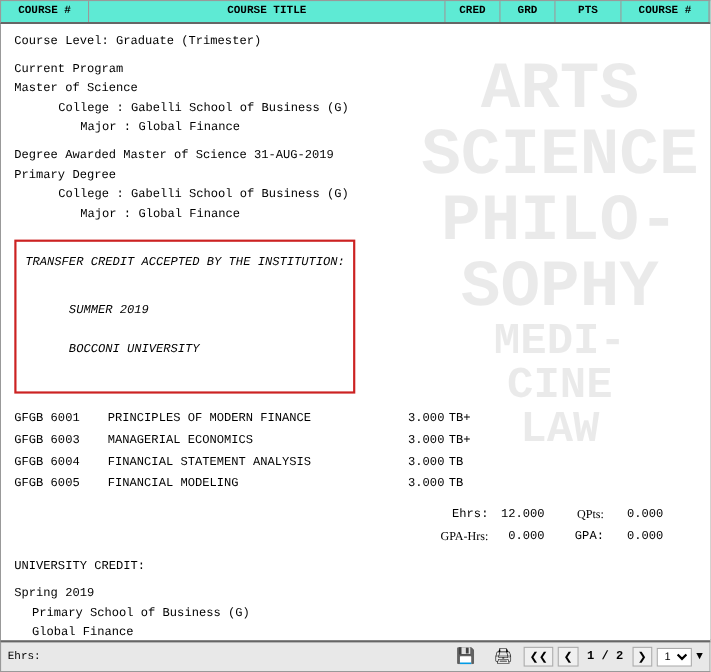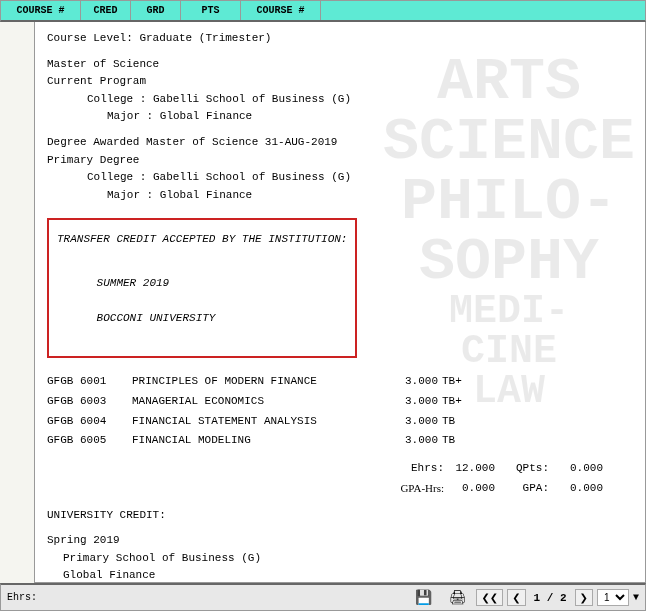--- a/index.html
+++ b/index.html
@@ -35,21 +35,20 @@
     .col-course2 { width: 80px; flex-shrink: 0; border-right: none; }
 
     .main-content {
       flex: 1;
       overflow-y: auto;
       background: white;
       border: 1px solid #999;
       border-top: none;
       position: relative;
       padding: 8px 12px 8px 12px;
-      margin-left: 34px;
     }
 
     .watermark {
       position: absolute;
       right: 10px;
       top: 30px;
       opacity: 0.08;
       font-size: 60px;
       font-weight: bold;
       color: #000;
@@ -134,20 +133,21 @@
       background: white;
       font-size: 10px;
       padding: 1px 2px;
     }
   </style>
 </head>
 <body>
 
 <div class="header-row">
   <div class="col col-course-num">COURSE #</div>
+  <div class="col col-title">COURSE TITLE</div>
   <div class="col col-cred">CRED</div>
   <div class="col col-grd">GRD</div>
   <div class="col col-pts">PTS</div>
   <div class="col col-course2">COURSE #</div>
 </div>
 
 <div class="main-content">
 
   
   <div class="watermark">
@@ -155,22 +155,22 @@
     <div>SCIENCE</div>
     <div>PHILO-</div>
     <div>SOPHY</div>
     <div style="font-size:40px">MEDI-</div>
     <div style="font-size:40px">CINE</div>
     <div style="font-size:40px">LAW</div>
   </div>
 
   <div class="section-line">Course Level: Graduate (Trimester)</div>
   <div class="blank-line"></div>
+  <div class="section-line">Current Program</div>
   <div class="section-line">Master of Science</div>
-  <div class="section-line">Current Program</div>
   <div class="section-line" style="padding-left: 40px;">College : Gabelli School of Business (G)</div>
   <div class="section-line" style="padding-left: 60px;">Major : Global Finance</div>
   <div class="blank-line"></div>
   <div class="section-line">Degree Awarded Master of Science 31-AUG-2019</div>
   <div class="section-line">Primary Degree</div>
   <div class="section-line" style="padding-left: 40px;">College : Gabelli School of Business (G)</div>
   <div class="section-line" style="padding-left: 60px;">Major : Global Finance</div>
   <div class="blank-line"></div>
 
   
@@ -217,21 +217,21 @@
         <span class="pt"></span>
       </div>
     </div>
 
   <div class="blank-line"></div>
 
   
   <div style="display:flex; justify-content:flex-end; padding-right:30px; line-height:1.8;">
     <span style="width:60px; text-align:right; padding-right:4px;">Ehrs:</span>
     <span style="width:55px; text-align:right; padding-right:8px;">12.000</span>
-    <span style="width:50px; text-align:right; padding-right:4px;">QPts:</span>
+    <span style="width:50px; text-align:right; padding-right:4px;font-family:Liberation Serif, serif;">QPts:</span>
     <span style="width:50px; text-align:right;">0.000</span>
   </div>
   <div style="display:flex; justify-content:flex-end; padding-right:30px; line-height:1.8;">
     <span style="width:60px; text-align:right; padding-right:4px;font-family:Liberation Serif, serif;">GPA-Hrs:</span>
     <span style="width:55px; text-align:right; padding-right:8px;">0.000</span>
     <span style="width:50px; text-align:right; padding-right:4px;">GPA:</span>
     <span style="width:50px; text-align:right;">0.000</span>
   </div>
 
   <div class="blank-line"></div>

